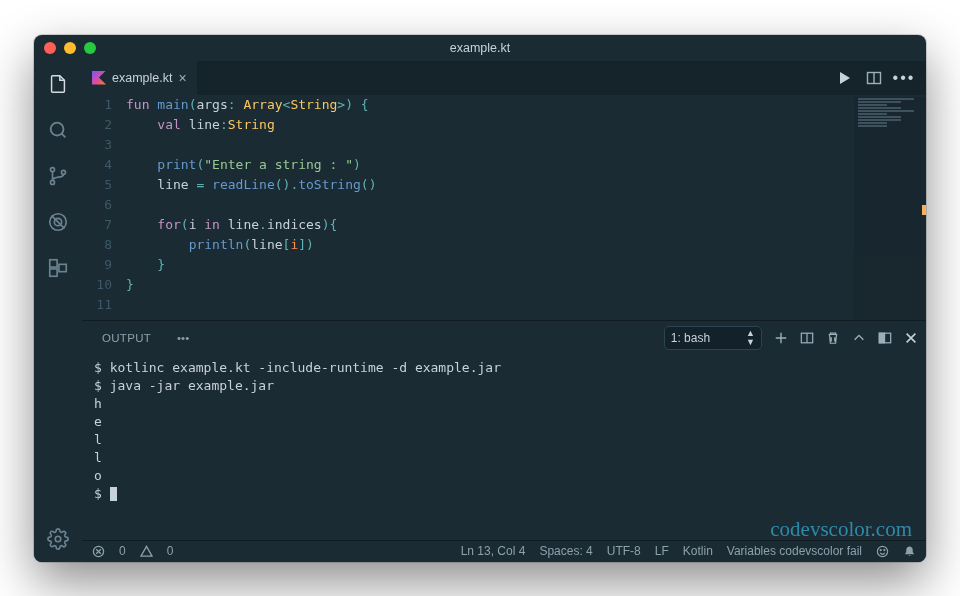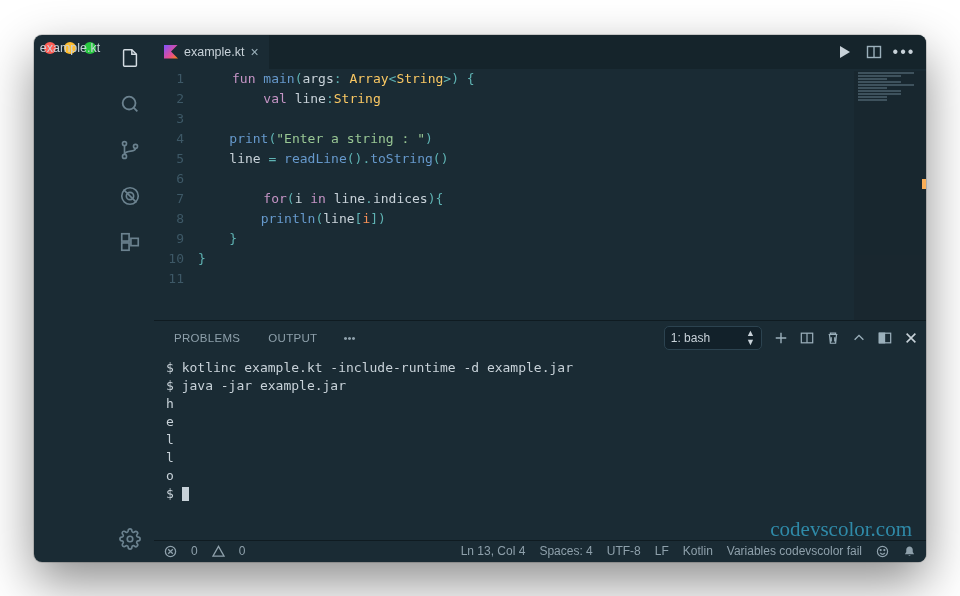--- a/index.html
+++ b/index.html
@@ -13,21 +13,21 @@
     height: 596px;
   }
   .window {
     width: 892px;
     height: 527px;
     background: #1a2b34;
     border-radius: 8px;
     overflow: hidden;
     box-shadow: 0 20px 50px rgba(0,0,0,.45), 0 0 0 1px rgba(0,0,0,.15);
     display: flex;
-    flex-direction: row;
+    flex-direction: column;
   }
   .titlebar {
     height: 26px;
     display: flex;
     align-items: center;
     padding: 0 10px;
     position: relative;
   }
   .tl-buttons { display: flex; gap: 8px; }
   .tl-btn { width: 12px; height: 12px; border-radius: 50%; }
@@ -81,21 +81,21 @@
     font-size: 13px; line-height: 20px; position: relative; min-height: 0;
     overflow: hidden;
   }
   .gutter {
     width: 44px; text-align: right; padding-right: 14px;
     color: #3d5866;
   }
   .gutter div { height: 20px; }
   .code { flex: 1; white-space: pre; color: #c8d2d9; padding-right: 10px; overflow:hidden;}
   .code .line { height: 20px; }
-  .kw   { color: #c594c5; margin-left: 34px; }
+  .kw   { color: #c594c5; }
   .fn   { color: #6699cc; }
   .id   { color: #c8d2d9; }
   .type { color: #fac863; }
   .punc { color: #5fb3b3; }
   .str  { color: #99c794; }
   .num, .idx { color: #f99157; }
   .prop { color: #c8d2d9; }
   .in   { color: #c594c5; }
   .minimap {
     position: absolute; right: 0; top: 2px; width: 72px; height: 100%;
@@ -256,21 +256,20 @@
           <div class="mm-line m"></div>
             <div class="mm-line m"></div>
             <div class="mm-line s"></div>
           <div class="mm-line s"></div>
         </div>
         <div class="overview-mark"></div>
       </div>
 
       <div class="panel">
         <div class="panel-tabs">
-          <div class="ptab">PROBLEMS</div>
           <div class="ptab">OUTPUT</div>
           <div class="ptab-more">•••</div>
           <div class="panel-right">
             <div class="term-picker">
               <span>1: bash</span>
               <span class="chev">
                   <span>▲</span>
                   <span>▼</span>
                 </span>
             </div>

